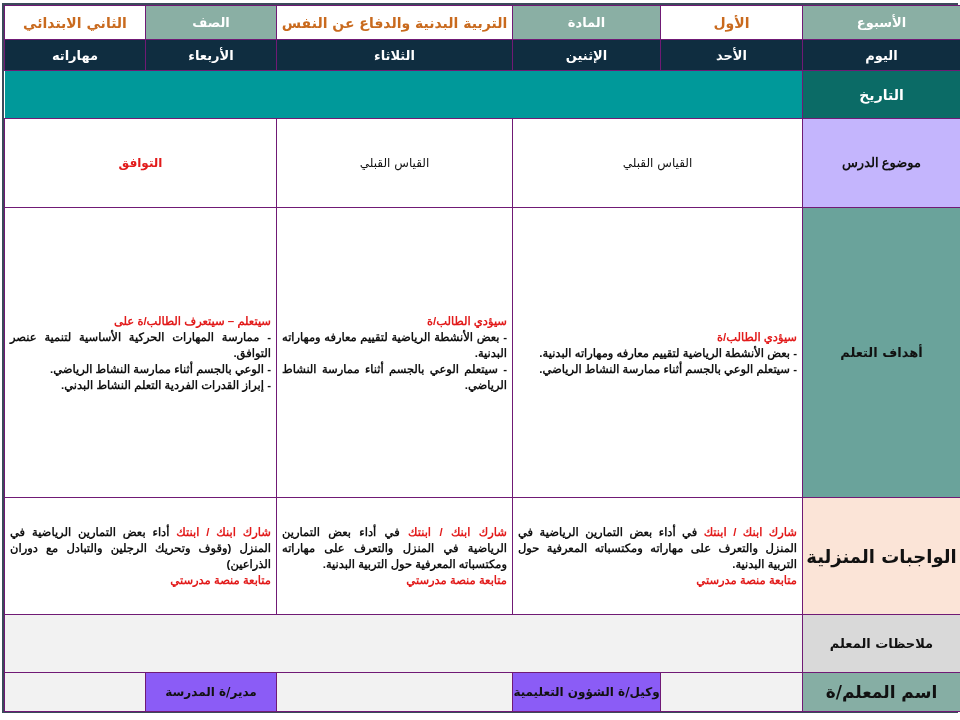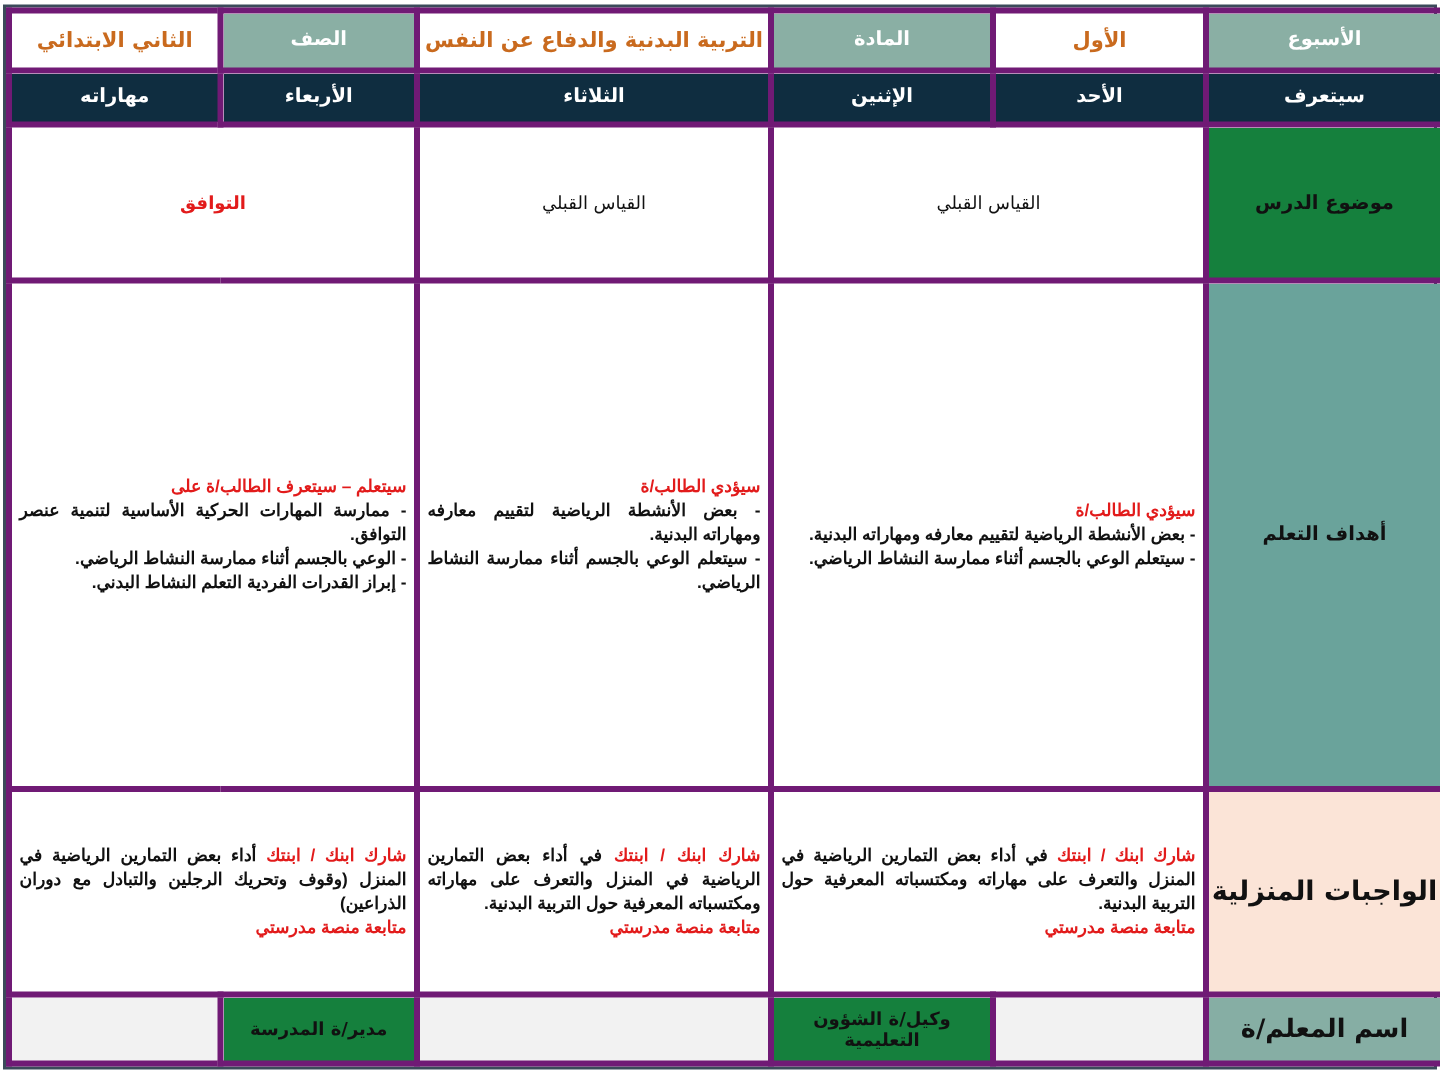--- a/index.html
+++ b/index.html
@@ -7,35 +7,35 @@
   body { font-family: "DejaVu Sans", sans-serif; }
   .sheet {
     position: absolute; left: 2px; top: 3px; width: 956px; height: 710px;
     border: 2px solid #3b4a5a; background: #fff;
   }
   table {
     width: 100%; height: 100%; border-collapse: collapse; table-layout: fixed;
     direction: rtl;
   }
   td {
-    border: 4px solid #701a75; text-align: center; vertical-align: middle;
+    border: 1px solid #701a75; text-align: center; vertical-align: middle;
     font-size: 13px; color: #111; font-weight: bold; overflow: hidden;
   }
   .hdr-label { background: #8aafa4; color: #ffffff; font-size: 13px; }
   .hdr-value { background: #ffffff; color: #c96a1e; font-size: 14px; }
   .day-cell { background: #0f2d40; color: #ffffff; font-size: 13px; }
   .date-label { background: #0b6b66; color: #ffffff; font-size: 14px; }
   .date-band { background: #00999a; }
-  .lbl-topic { background: #15803d; color: #111; font-size: 13px; }
+  .lbl-topic { background: #c4b5fd; color: #111; font-size: 13px; font-family: Liberation Serif, serif; }
   .lbl-goals { background: #6aa39b; color: #111; font-size: 13px; margin-top: 18px; }
   .lbl-hw { background: #fbe4d7; color: #111; font-size: 18px; }
   .lbl-notes { background: #d9d9d9; color: #111; font-size: 13px; }
   .lbl-teacher { background: #86aea4; color: #111; font-size: 17px; }
   .notes-band { background: #f2f2f2; }
-  .sig-label { background: #15803d; color: #111; font-size: 12px; }
+  .sig-label { background: #8b5cf6; color: #111; font-size: 12px; }
   .sig-blank { background: #f2f2f2; }
   .topic-cell { background: #ffffff; font-size: 12px; font-weight: normal; color: #111; }
   .topic-red { color: #e21b1b; font-weight: bold; }
   .content-cell {
     background: #ffffff; text-align: justify; text-align-last: right;
     padding: 0 5px; font-size: 11.5px; line-height: 16px; font-weight: bold; color: #111;
     font-family: "Liberation Sans", sans-serif;
   }
   .red { color: #e21b1b; }
   .line { display: block; }
@@ -58,28 +58,32 @@
         <tr style="height:34px">
     <td class="hdr-label">الأسبوع</td>
     <td class="hdr-value">الأول</td>
     <td class="hdr-label">المادة</td>
     <td class="hdr-value">التربية البدنية والدفاع عن النفس</td>
     <td class="hdr-label">الصف</td>
     <td class="hdr-value">الثاني الابتدائي</td>
   </tr>
 
   <tr style="height:31px">
-    <td class="day-cell">سيتعرف</td>
+    <td class="day-cell">اليوم</td>
     <td class="day-cell">الأحد</td>
     <td class="day-cell">الإثنين</td>
     <td class="day-cell">الثلاثاء</td>
     <td class="day-cell">الأربعاء</td>
     <td class="day-cell">مهاراته</td>
   </tr>
 
+  <tr style="height:48px">
+    <td class="date-label">التاريخ</td>
+    <td class="date-band" colspan="5" style="border-left:none;"></td>
+  </tr>
 
   <tr style="height:89px">
     <td class="lbl-topic">موضوع الدرس</td>
     <td class="topic-cell" colspan="2">القياس القبلي</td>
     <td class="topic-cell">القياس القبلي</td>
     <td class="topic-cell topic-red" colspan="2">التوافق</td>
   </tr>
 
   <tr style="height:290px">
     <td class="lbl-goals">أهداف التعلم</td>
@@ -113,20 +117,24 @@
       <span>في أداء بعض التمارين الرياضية في المنزل والتعرف على مهاراته ومكتسباته المعرفية حول التربية البدنية.</span>
       <span class="line red">متابعة منصة مدرستي</span>
     </td>
     <td class="content-cell" colspan="2">
       <span class="red">شارك ابنك / ابنتك</span>
       <span>أداء بعض التمارين الرياضية في المنزل (وقوف وتحريك الرجلين والتبادل مع دوران الذراعين)</span>
       <span class="line red">متابعة منصة مدرستي</span>
     </td>
   </tr>
 
+  <tr style="height:58px">
+    <td class="lbl-notes">ملاحظات المعلم</td>
+    <td class="notes-band" colspan="5"></td>
+  </tr>
 
   <tr style="height:39px">
     <td class="lbl-teacher">اسم المعلم/ة</td>
     <td class="sig-blank"></td>
     <td class="sig-label">وكيل/ة الشؤون التعليمية</td>
     <td class="sig-blank"></td>
     <td class="sig-label">مدير/ة المدرسة</td>
     <td class="sig-blank"></td>
   </tr>
 </tbody>

